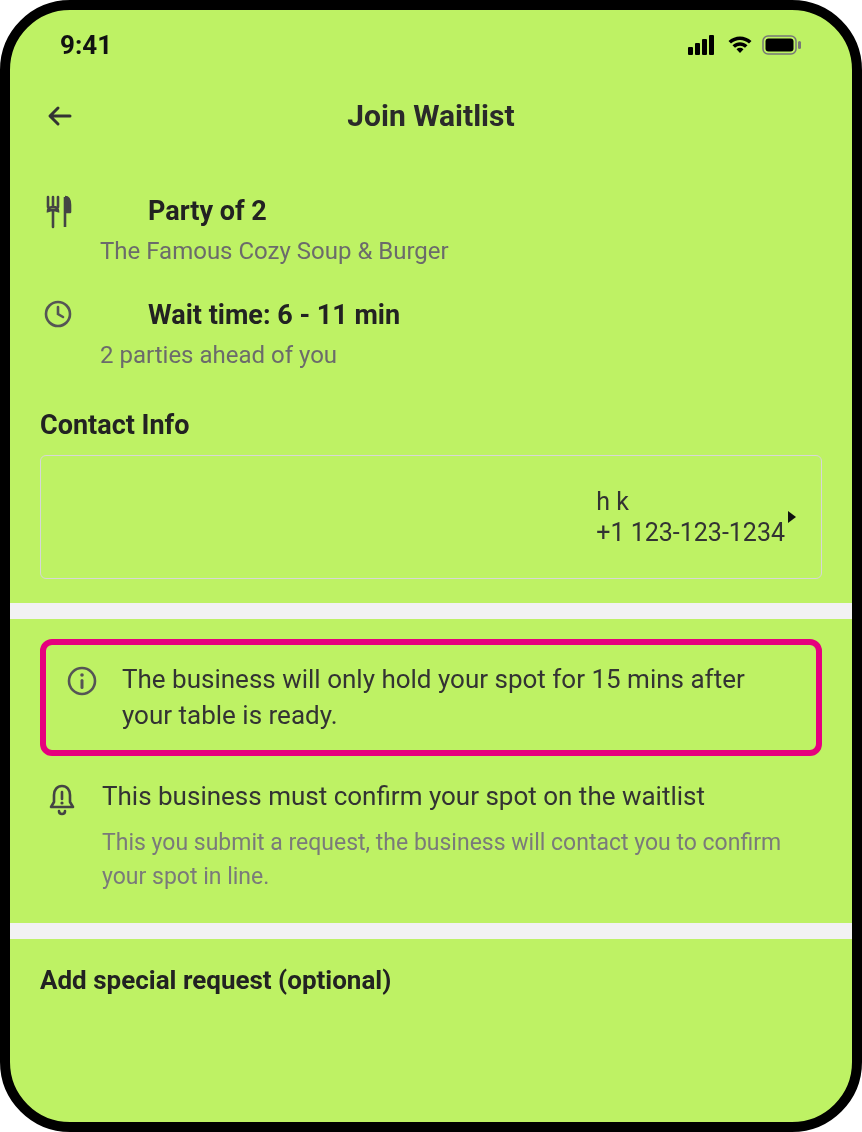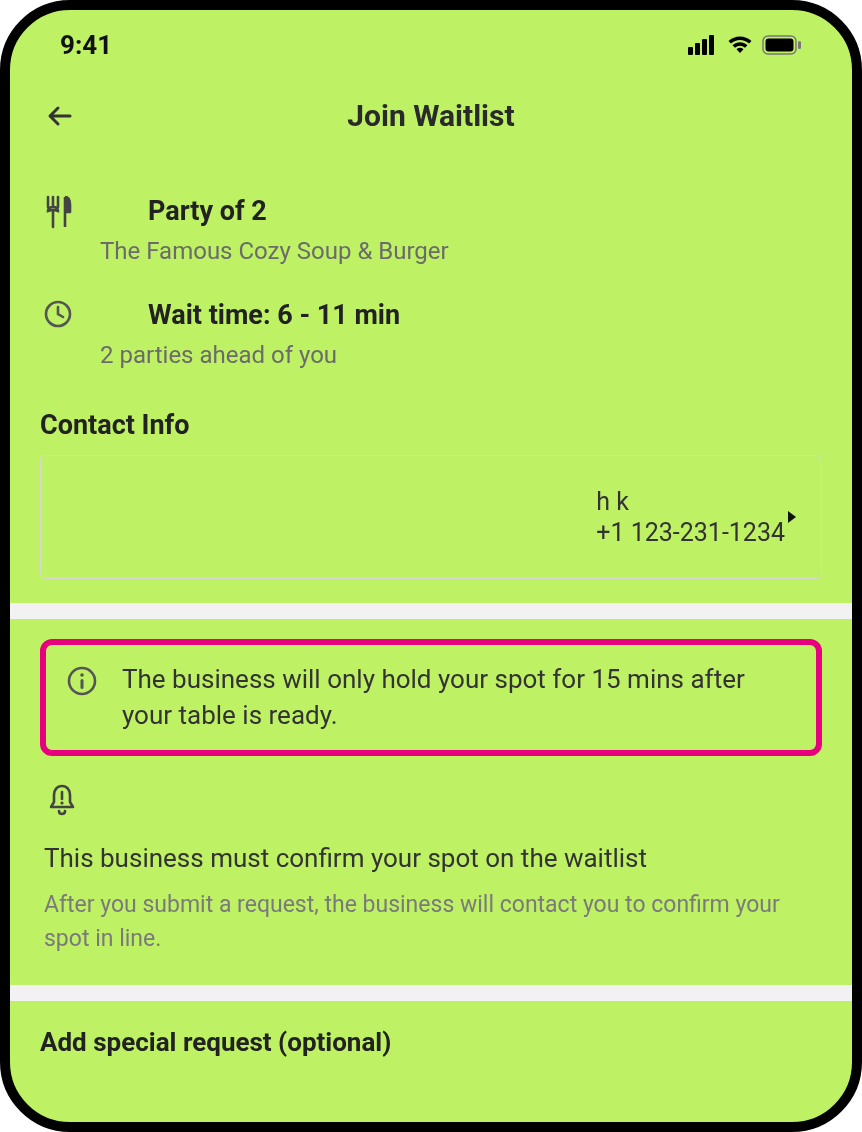--- a/index.html
+++ b/index.html
@@ -134,21 +134,20 @@
     font-size: 26px;
     color: #333;
     line-height: 1.4;
   }
   .confirm-row {
     display: flex;
     align-items: flex-start;
     gap: 22px;
     margin-top: 22px;
     padding: 0 4px;
-    flex-direction: column;
   }
   .confirm-sub {
     font-size: 23px;
     color: #7a7a7a;
     margin-top: 12px;
     line-height: 1.45;
   }
   .special-heading {
     font-size: 26px;
     font-weight: 700;
@@ -229,21 +228,21 @@
         <div class="info-title">Wait time: 6 - 11 min</div>
         <div class="info-sub">2 parties ahead of you</div>
       </div>
     </div>
 
     <div class="section-heading">Contact Info</div>
 
     <div class="contact-card">
       <div class="contact-left">
         <div class="contact-name">h k</div>
-        <div class="contact-phone">+1 123-231-1234</div>
+        <div class="contact-phone">+1 123-123-1234</div>
       </div>
       <span>
         <svg width="14" height="16" viewBox="0 0 14 16">
           <path d="M3 2 L11 8 L3 14 Z" fill="#111"></path>
         </svg>
       </span>
     </div>
 
     <div class="sep"></div>
 
@@ -266,21 +265,21 @@
           <svg width="32" height="36" viewBox="0 0 32 36">
             <path d="M16 4 C11 4 8 8 8 13 V20 L5 25 H27 L24 20 V13 C24 8 21 4 16 4 Z" stroke="#444" stroke-width="2.6" fill="none" stroke-linejoin="round"></path>
             <path d="M13 29 C13 31 14 32 16 32 C18 32 19 31 19 29" stroke="#444" stroke-width="2.6" fill="none" stroke-linecap="round"></path>
             <line x1="16" y1="10" x2="16" y2="17" stroke="#444" stroke-width="2.6" stroke-linecap="round"></line>
             <circle cx="16" cy="21" r="1.6" fill="#444"></circle>
           </svg>
         </span>
       </div>
       <div class="info-body">
         <div class="confirm-title">This business must confirm your spot on the waitlist</div>
-        <div class="confirm-sub">After you submit a request, the business will contact you to confirm your spot in line.</div>
+        <div class="confirm-sub">This you submit a request, the business will contact you to confirm your spot in line.</div>
       </div>
     </div>
 
     <div class="sep" style="margin-top:30px"></div>
 
     <div class="special-heading">Add special request (optional)</div>
 
   </div>
 
 </div>

